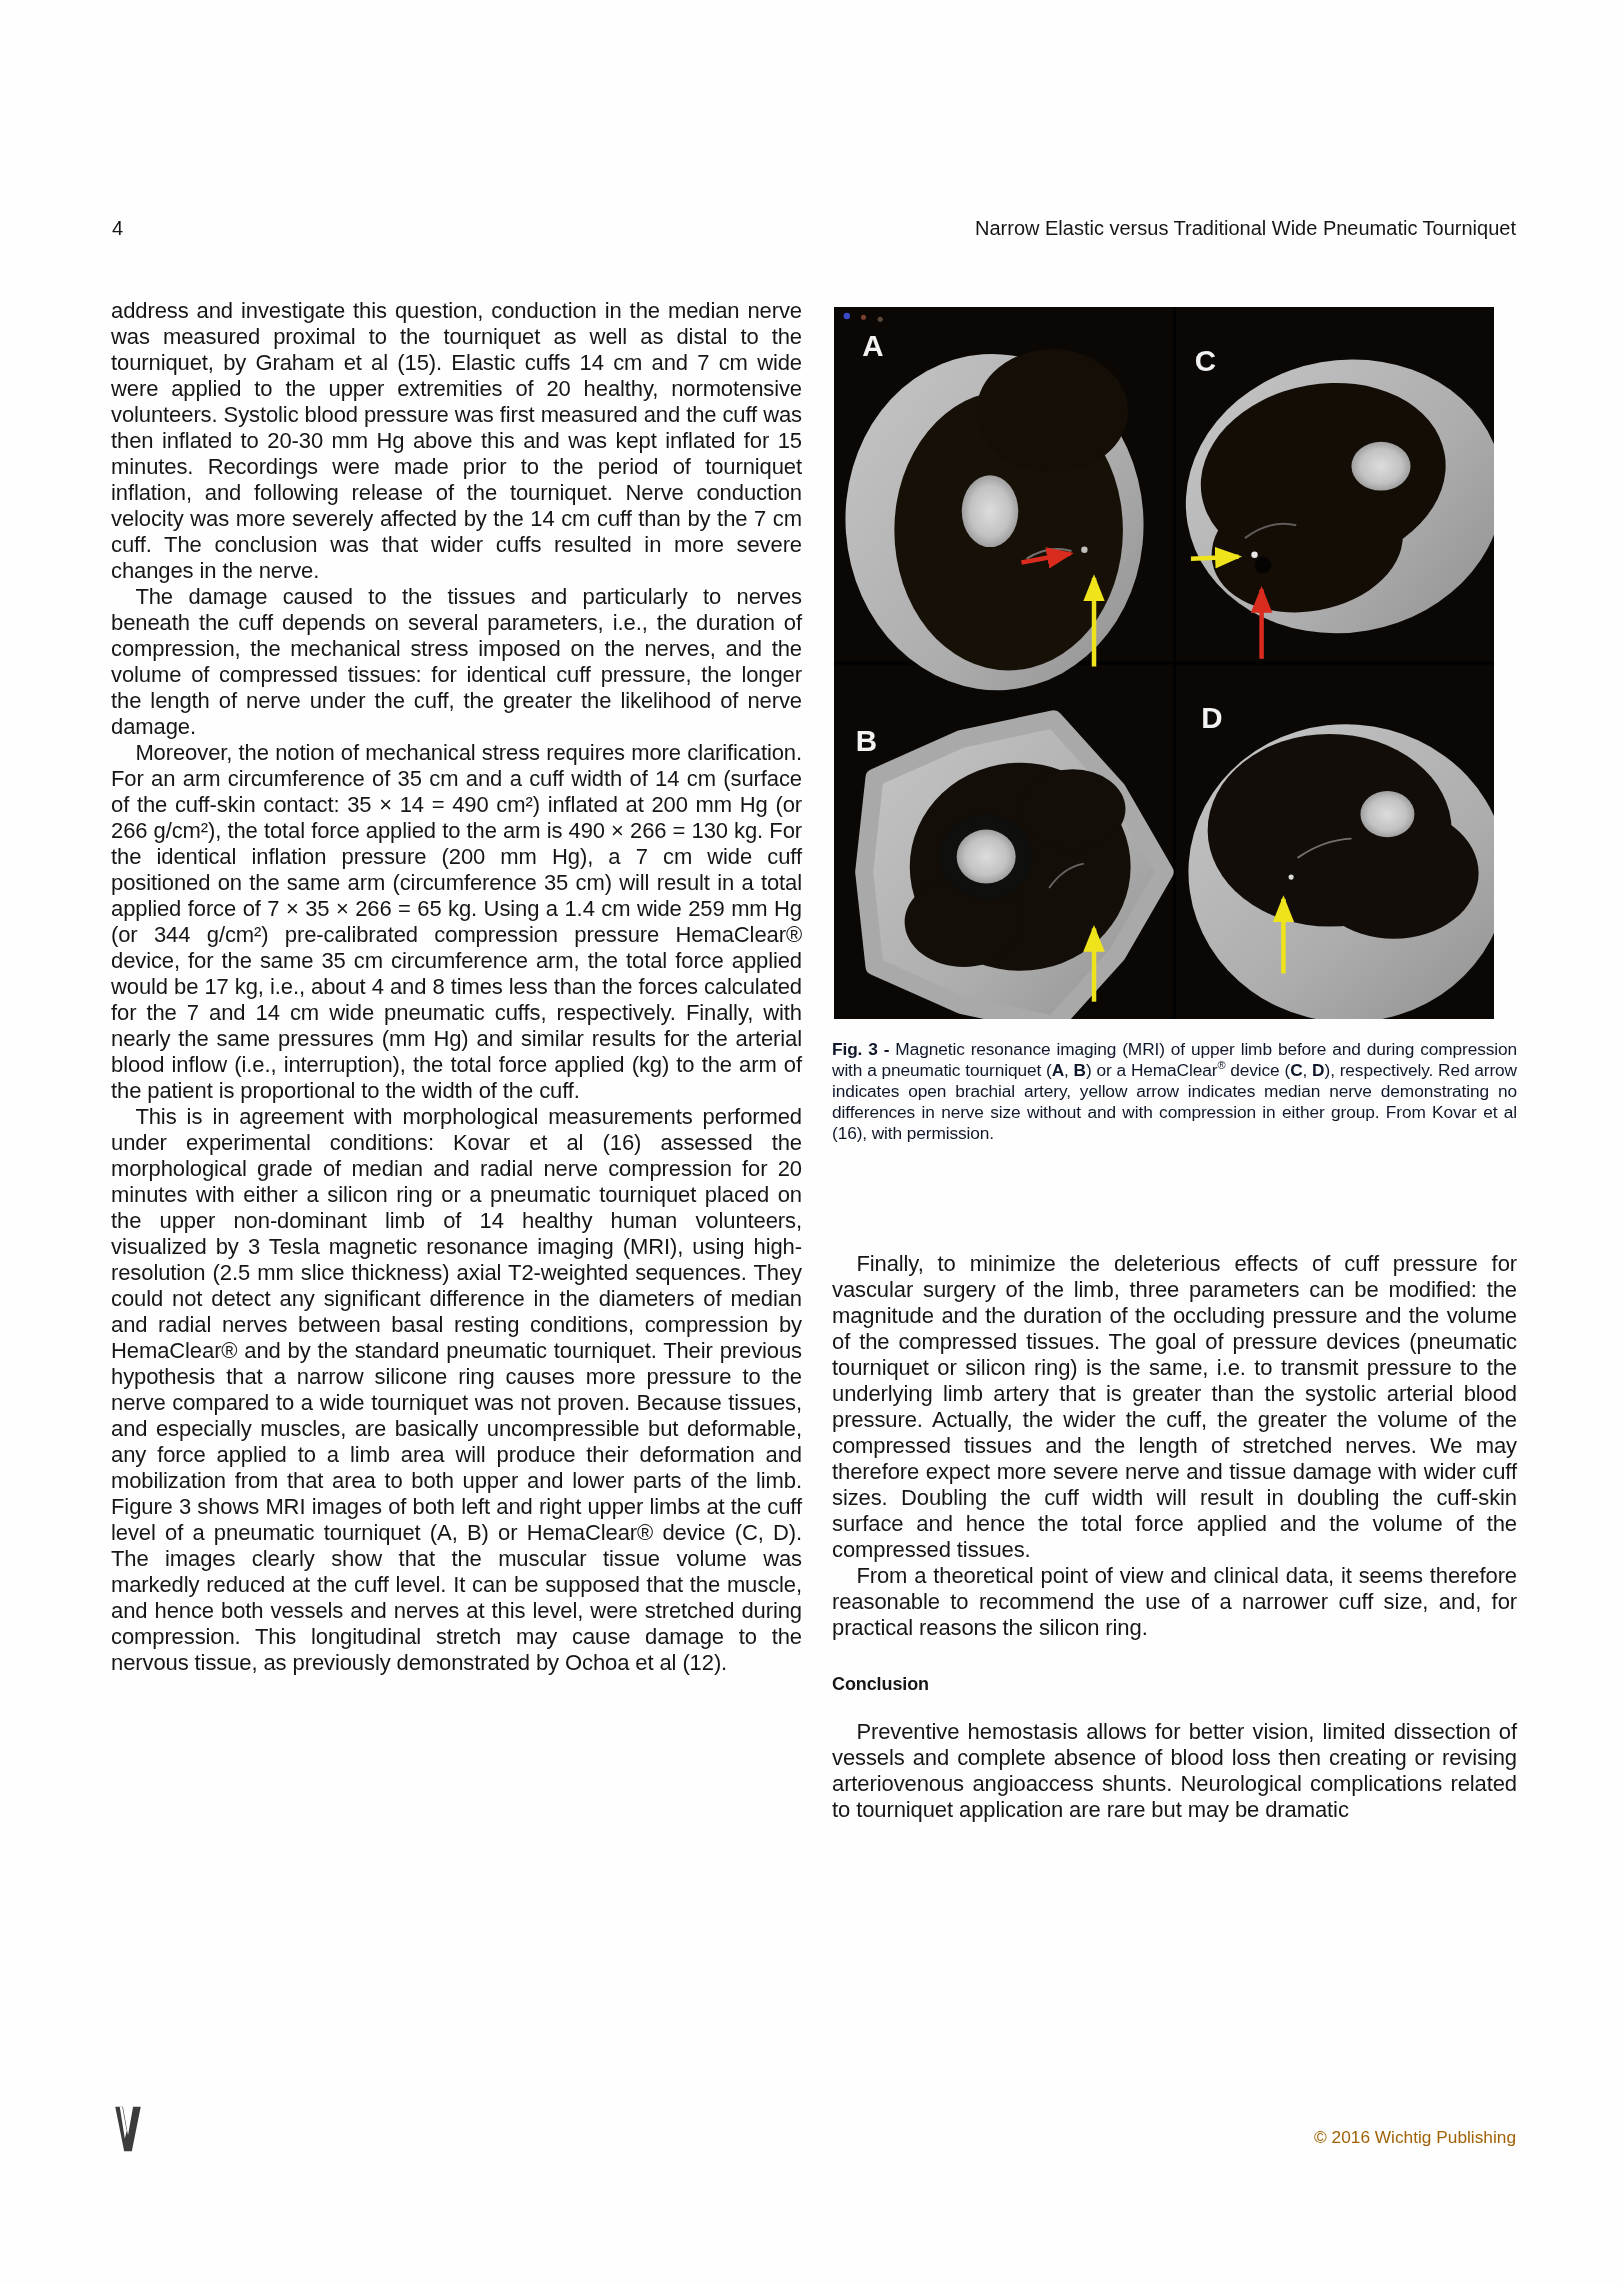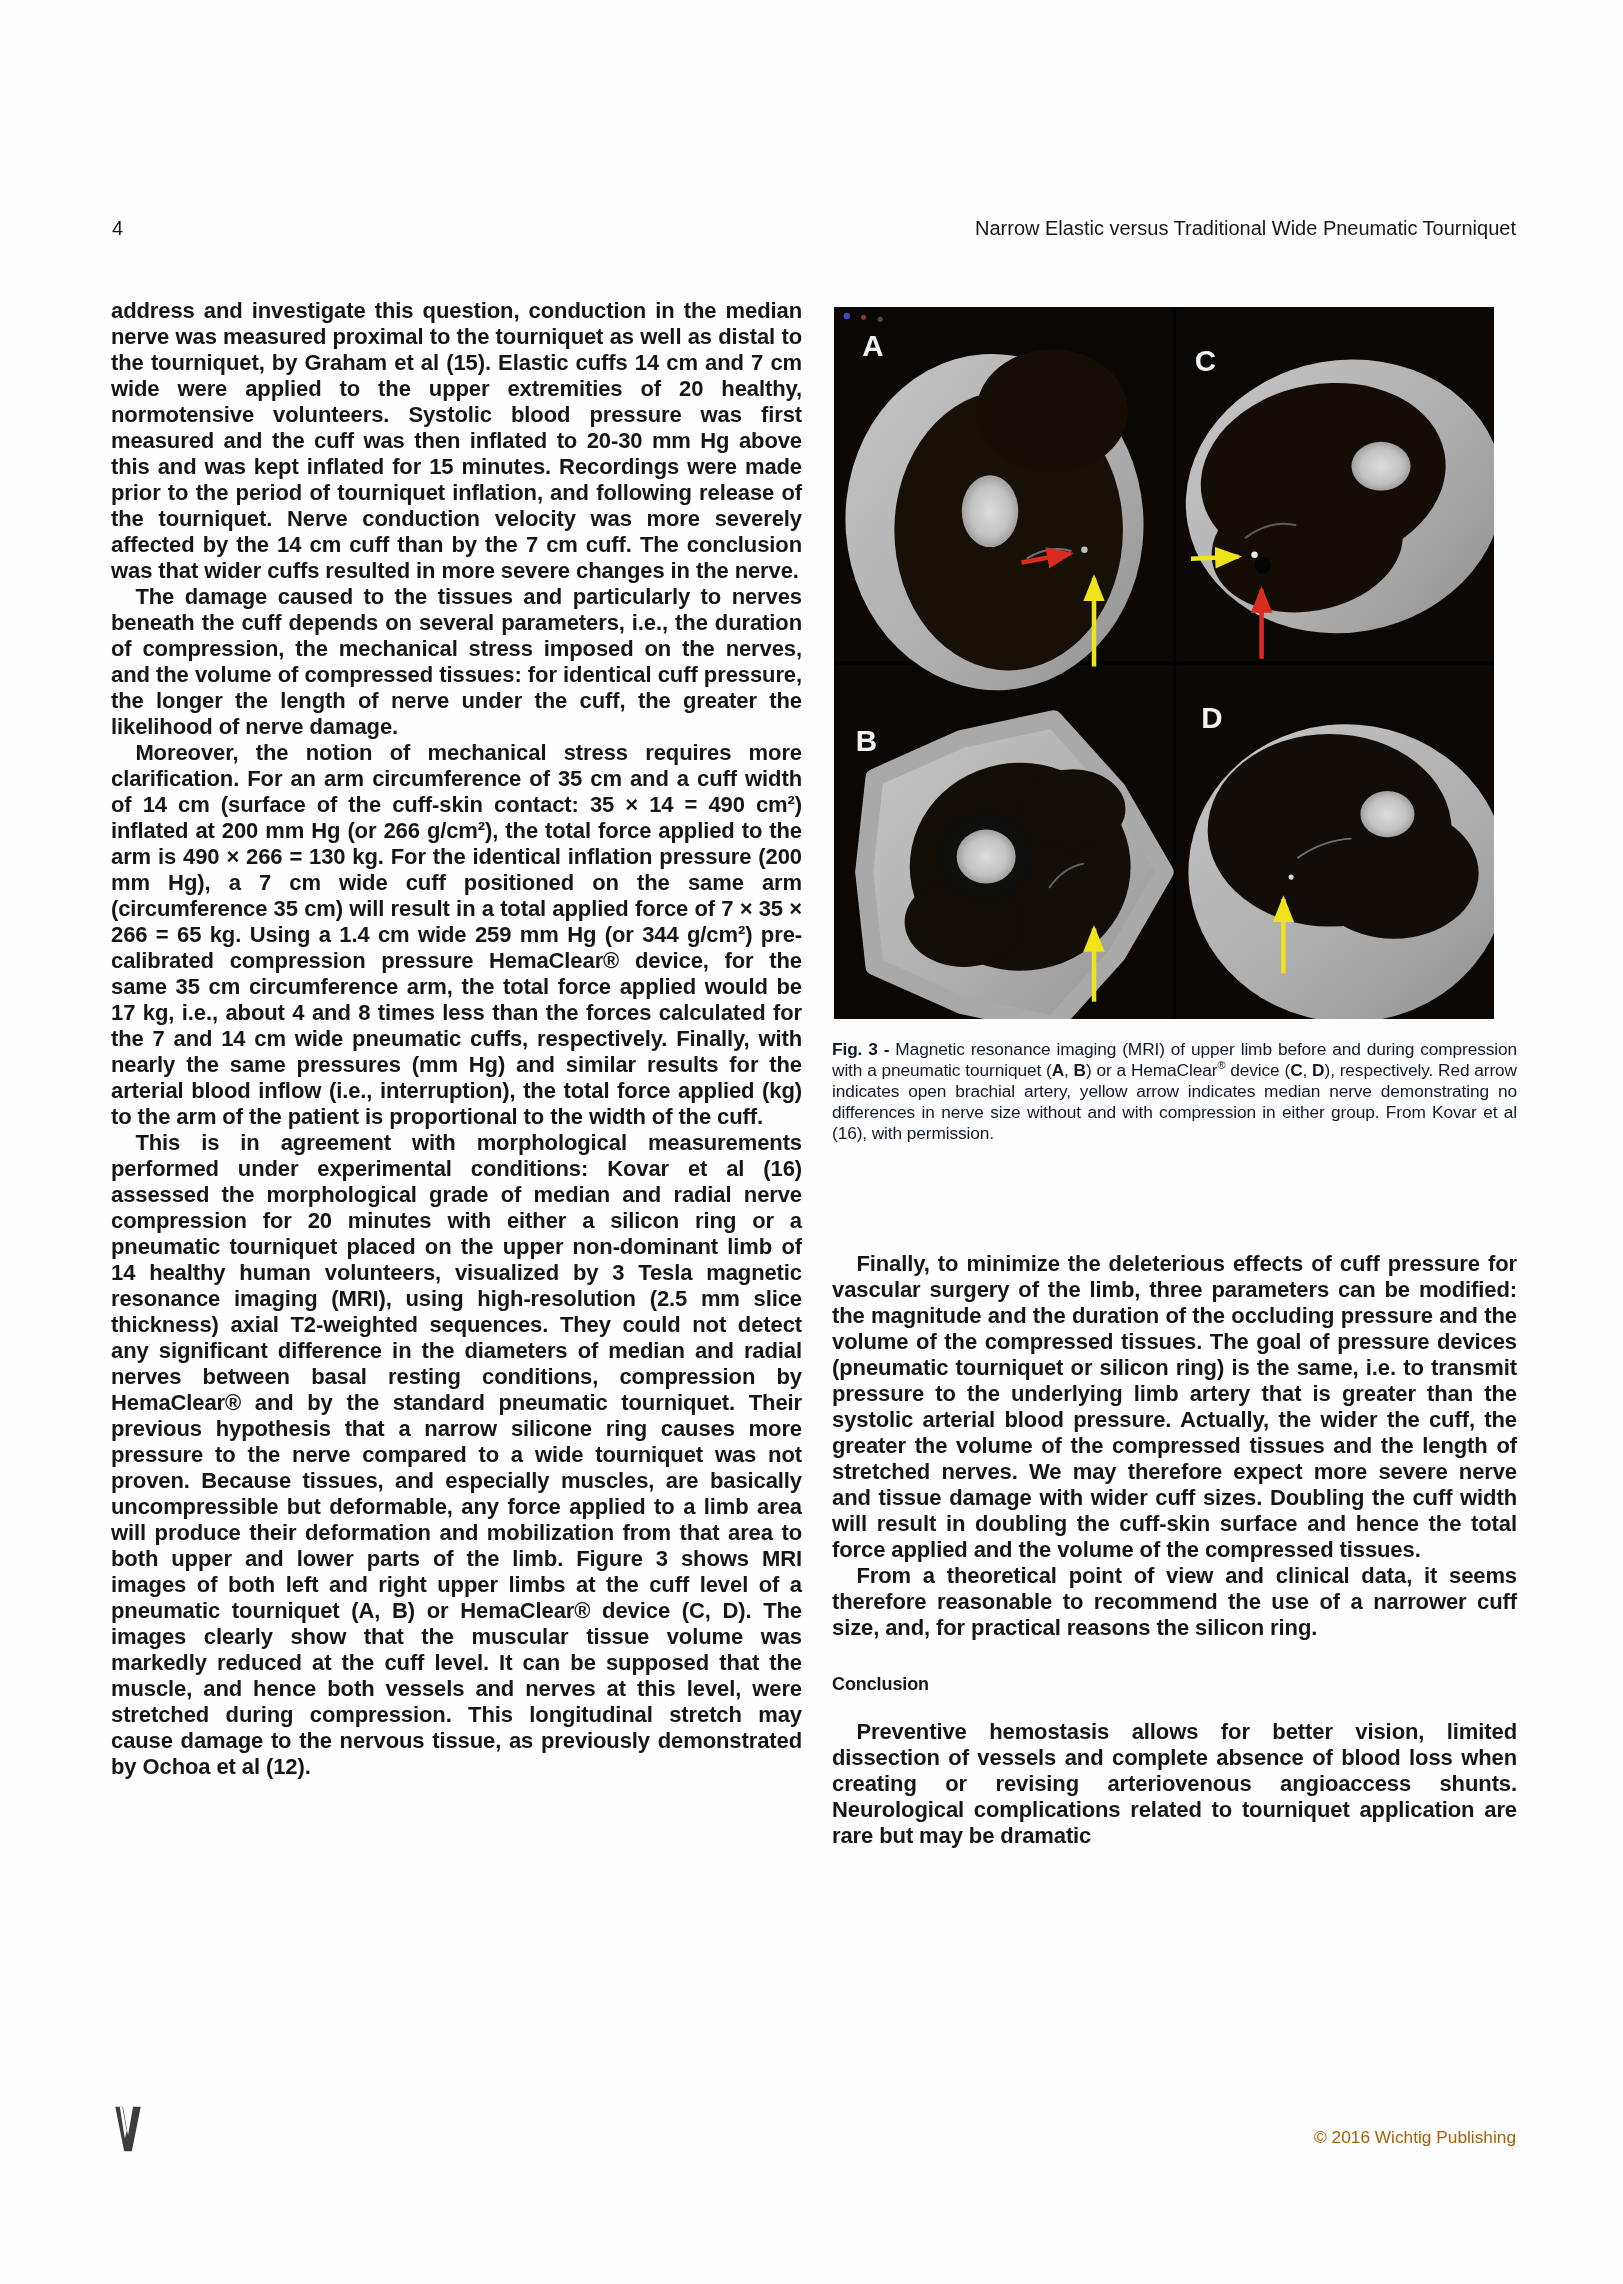--- a/index.html
+++ b/index.html
@@ -3,21 +3,21 @@
 <meta charset="utf-8">
 <style>
   html,body{margin:0;padding:0;background:#ffffff;}
   .page{position:relative;width:1624px;height:2284px;background:#fefefe;overflow:hidden;
         font-family:"Liberation Sans",sans-serif;color:#161616;}
   .hdr-num{position:absolute;left:112px;top:217px;font-size:20px;}
   .hdr-title{position:absolute;right:108px;top:217px;font-size:20px;text-align:right;}
   .col{position:absolute;font-size:22px;line-height:26px;text-align:justify;letter-spacing:-0.1px;}
   .col-left{left:111px;top:298px;width:691px;}
   .col-right{left:832px;top:1251px;width:685px;}
-  p.para{margin:0;text-indent:24.4px;font-weight:bold;}
+  p.para{margin:0;text-indent:24.4px;}
   p.para.noindent{text-indent:0;}
   h2.concl{font-size:18px;font-weight:bold;margin:29.5px 0 22px 0;text-indent:0;letter-spacing:-0.1px;}
   .figure-wrap{position:absolute;left:834px;top:307px;width:660px;height:712px;background:#0a0705;}
   .figure-wrap svg{display:block;}
   .caption{position:absolute;left:832px;top:1039px;width:685px;font-size:17.3px;line-height:21px;
            text-align:justify;color:#0f172a;margin:0;letter-spacing:-0.1px;}
   .caption b{font-weight:bold;}
   .caption sup{font-size:11px;vertical-align:super;line-height:0;}
   .footer-logo{position:absolute;left:114px;top:2105px;width:28px;height:48px;}
   .footer-copy{position:absolute;right:108px;top:2127px;font-size:17.3px;color:#a16207;}
@@ -115,21 +115,21 @@
       </g>
     </svg>
   </div>
 
   <p class="caption"><b>Fig. 3 -</b><span> Magnetic resonance imaging (MRI) of upper limb before and during compression with a pneumatic tourniquet (</span><b>A</b><span>, </span><b>B</b><span>) or a HemaClear</span><sup>®</sup><span> device (</span><b>C</b><span>, </span><b>D</b><span>), respectively. Red arrow indicates open brachial artery, yellow arrow indicates median nerve demonstrating no differences in nerve size without and with compression in either group. From Kovar et al (16), with permission.</span></p>
 
   <div class="col col-right">
     <p class="para">Finally, to minimize the deleterious effects of cuff pressure for vascular surgery of the limb, three parameters can be modified: the magnitude and the duration of the occluding pressure and the volume of the compressed tissues. The goal of pressure devices (pneumatic tourniquet or silicon ring) is the same, i.e. to transmit pressure to the underlying limb artery that is greater than the systolic arterial blood pressure. Actually, the wider the cuff, the greater the volume of the compressed tissues and the length of stretched nerves. We may therefore expect more severe nerve and tissue damage with wider cuff sizes. Doubling the cuff width will result in doubling the cuff-skin surface and hence the total force applied and the volume of the compressed tissues.</p>
     <p class="para">From a theoretical point of view and clinical data, it seems therefore reasonable to recommend the use of a narrower cuff size, and, for practical reasons the silicon ring.</p>
     <h2 class="concl">Conclusion</h2>
-    <p class="para">Preventive hemostasis allows for better vision, limited dissection of vessels and complete absence of blood loss when creating or revising arteriovenous angioaccess shunts. Neurological complications related to tourniquet application are rare but may be dramatic</p>
+    <p class="para">Preventive hemostasis allows for better vision, limited dissection of vessels and complete absence of blood loss then creating or revising arteriovenous angioaccess shunts. Neurological complications related to tourniquet application are rare but may be dramatic</p>
   </div>
 
   <svg class="footer-logo" viewBox="0 0 44 74" xmlns="http://www.w3.org/2000/svg">
     <path d="M2,2 L14,2 L22,47 L30,2 L42,2 L28,72 L16,72 Z" fill="#3c3c3c"></path>
     <path d="M9,2 L13,2 L20,40 L17,52 Z" fill="#ffffff"></path>
   </svg>
   <span class="footer-copy">© 2016 Wichtig Publishing</span>
 
 </div>
 

